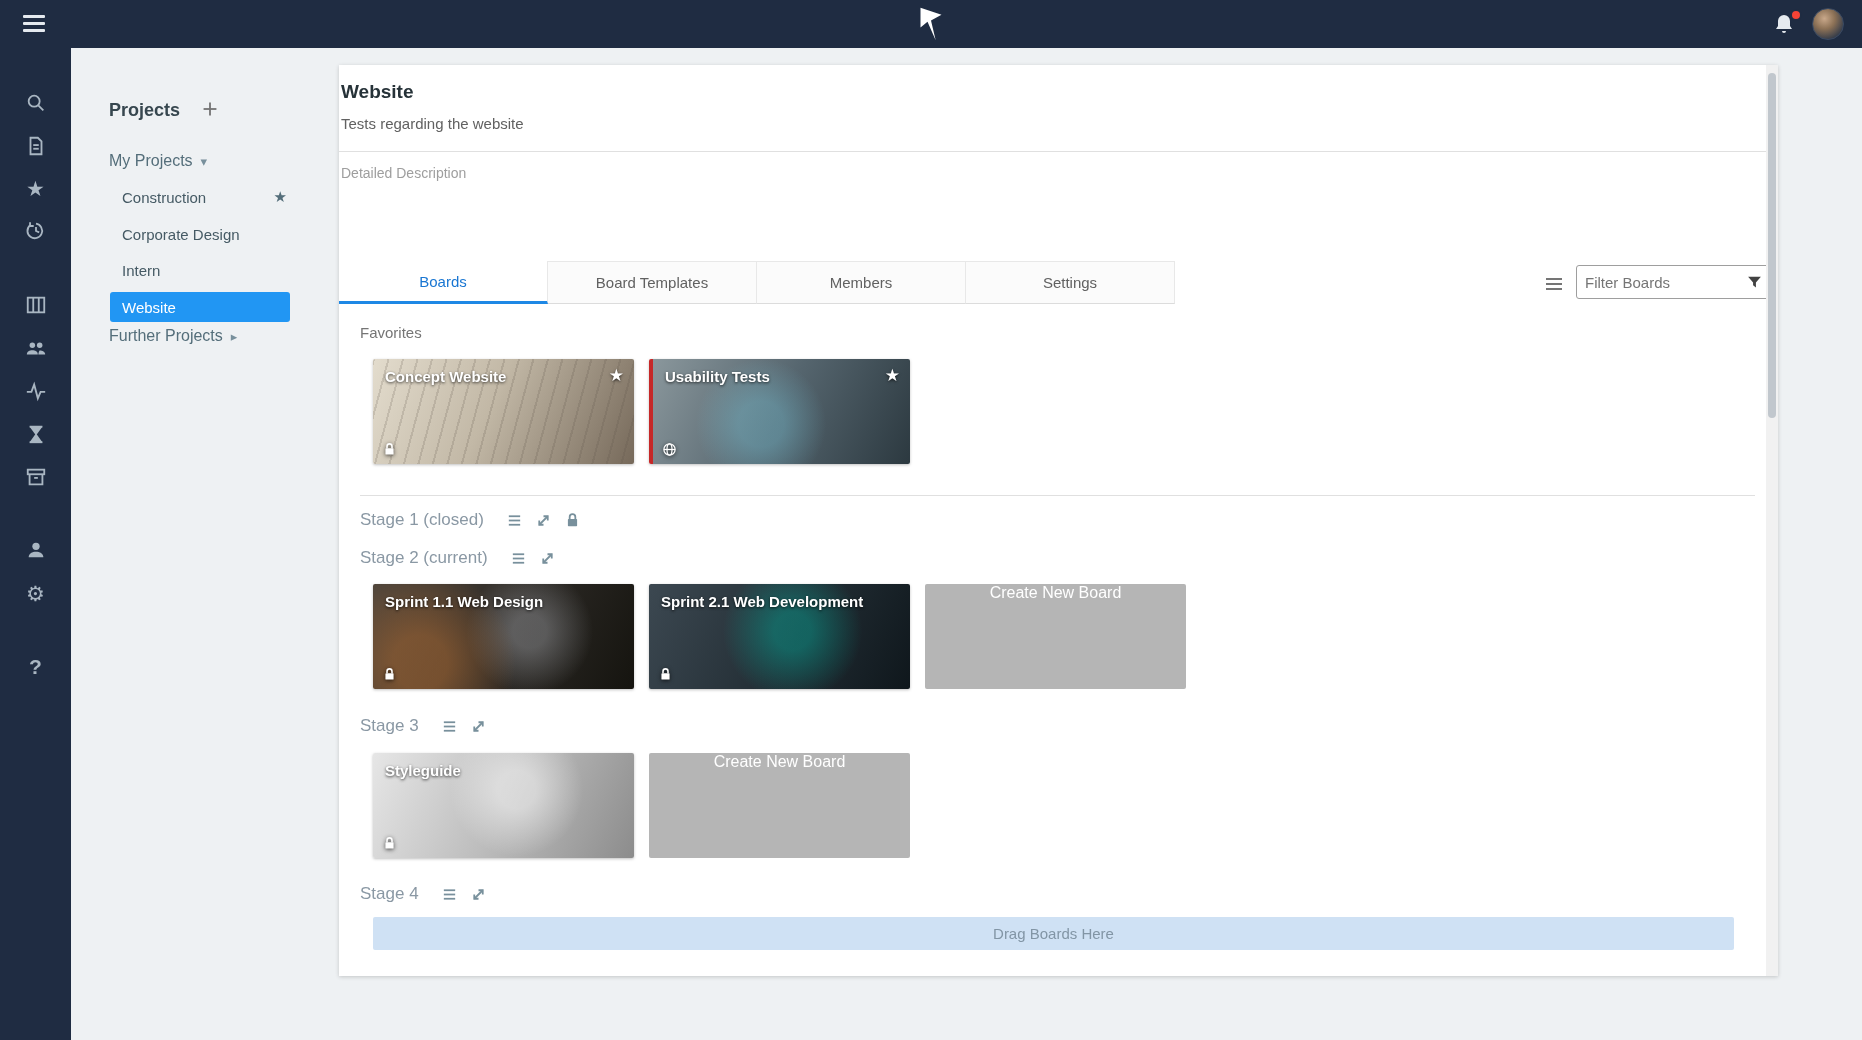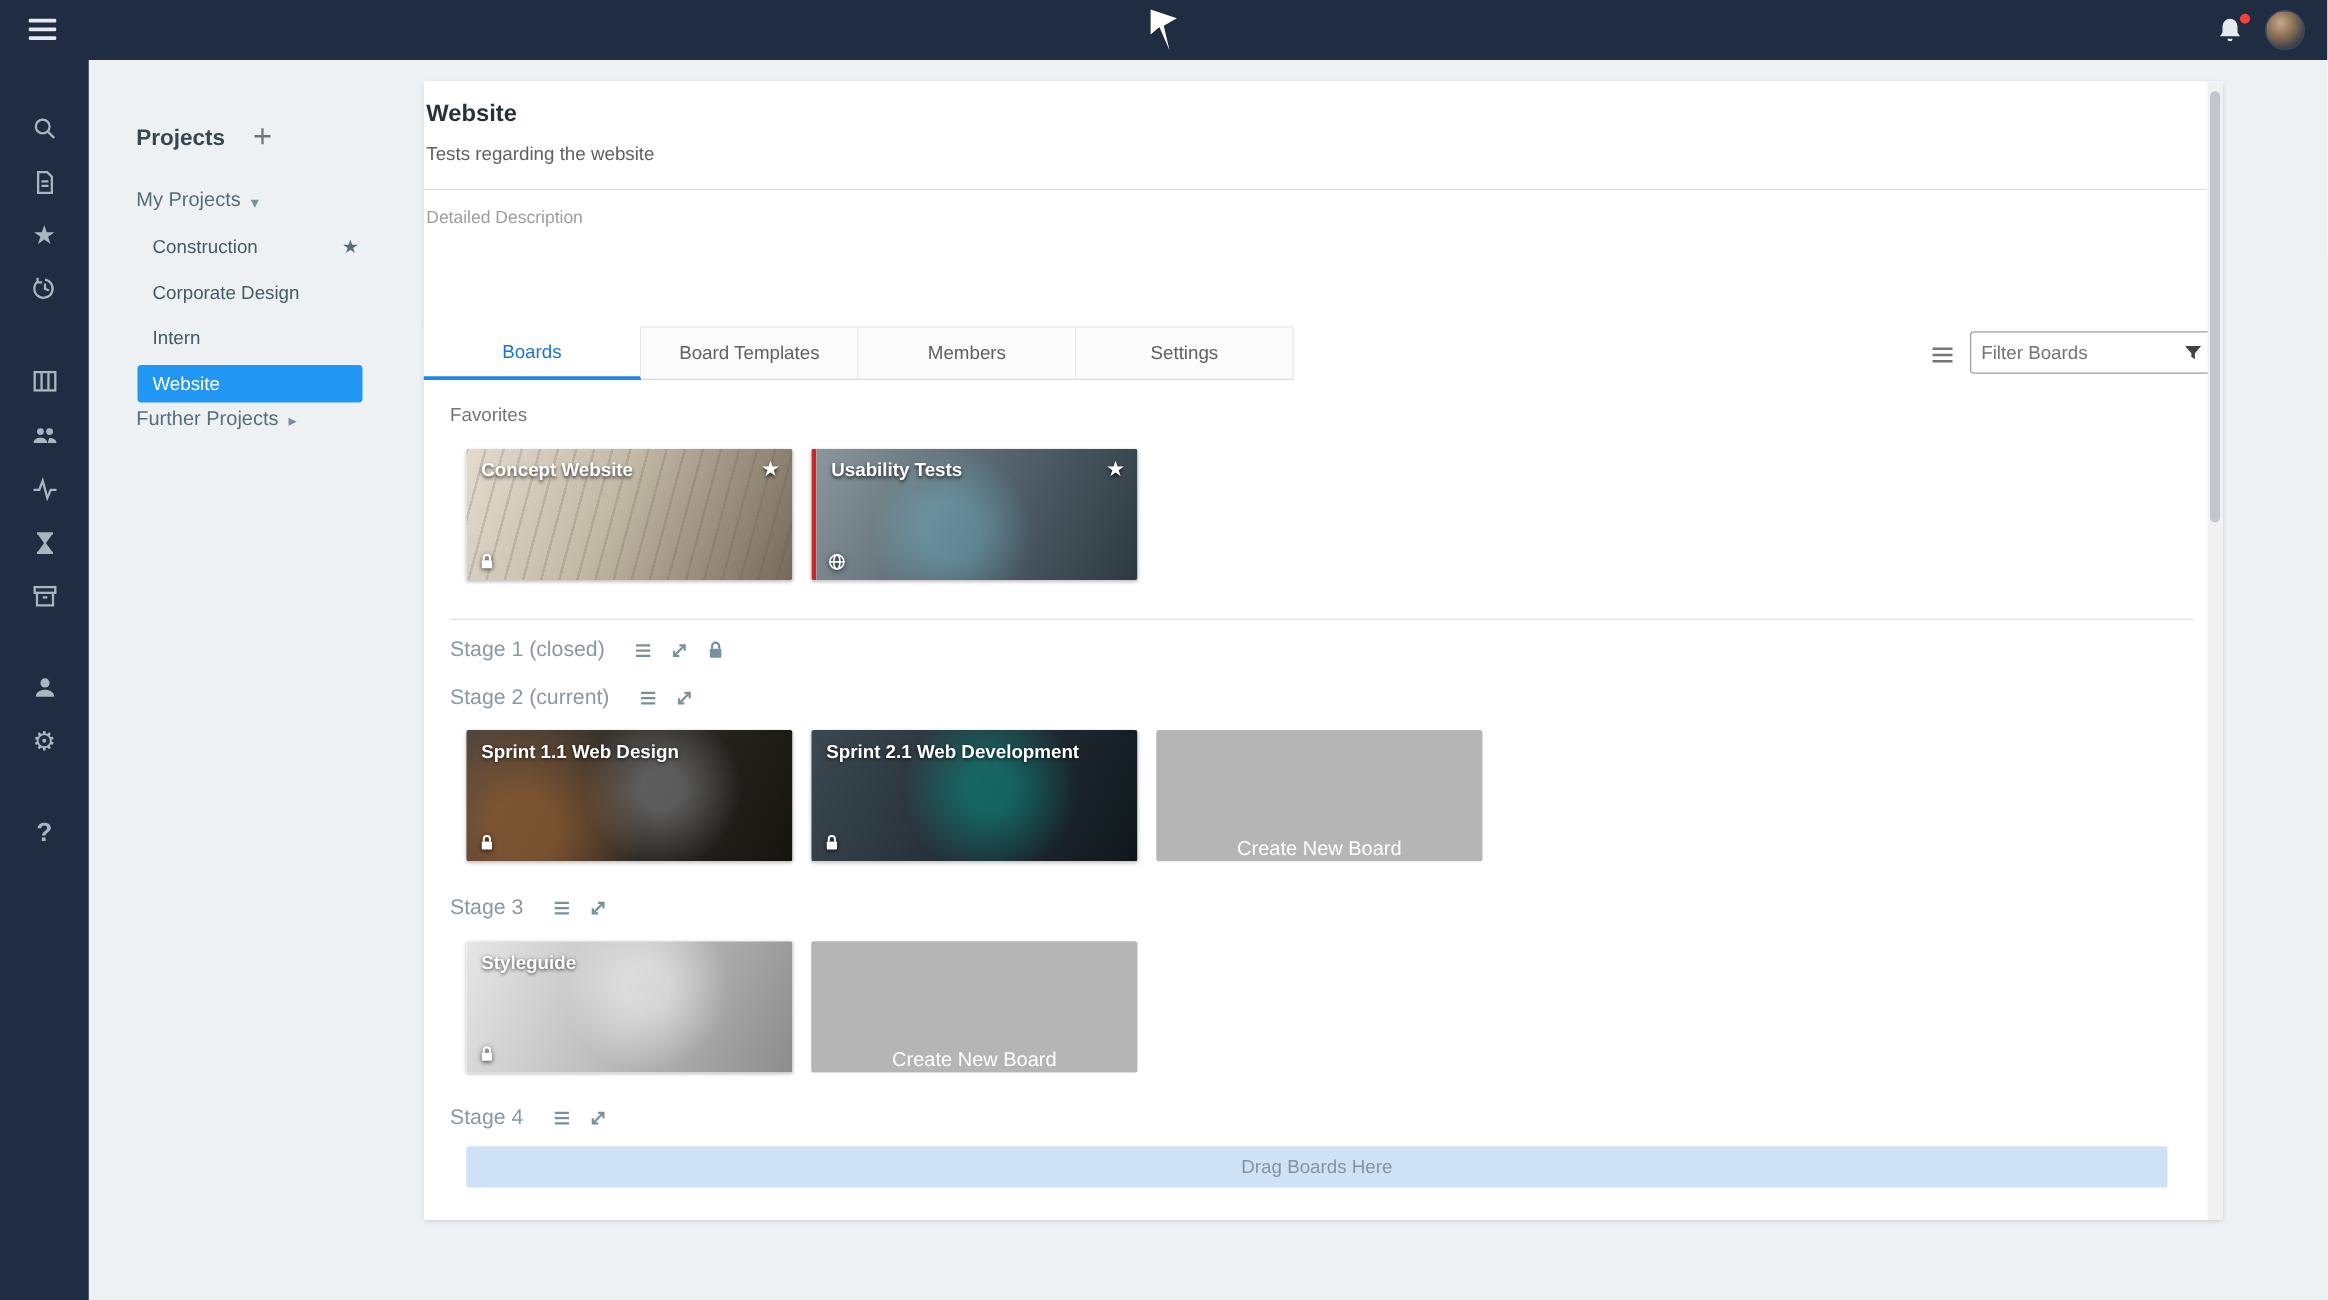--- a/index.html
+++ b/index.html
@@ -46,21 +46,21 @@
   .main-card { position:absolute; left:339px; top:65px; width:1439px; height:911px; background:#ffffff;
                box-shadow:0 1px 4px rgba(0,0,0,.18); }
   .mc-title { position:absolute; left:2px; top:16px; font-size:19px; font-weight:700; color:#263238; }
   .mc-subtitle { position:absolute; left:2px; top:50px; font-size:15px; color:#616161; }
   .mc-div1 { position:absolute; left:0; top:86px; width:1427px; border-top:1px solid #e0e0e0; }
   .mc-desc-label { position:absolute; left:2px; top:100px; font-size:14px; color:#9e9e9e; }
   .mc-desc { position:absolute; left:2px; top:128px; font-size:15px; color:#212121; }
 
   
   .tabrow { position:absolute; left:0; top:196px; height:43px; display:flex; }
-  .tab { width:174px; height:43px; display:flex; align-items:center; justify-content:center; font-size:15px;
+  .tab { width:209px; height:43px; display:flex; align-items:center; justify-content:center; font-size:15px;
          color:#616161; background:#fbfbfb; border:1px solid #e8e8e8; border-left:none; border-bottom:1px solid #dcdcdc;
          cursor:pointer; }
   .tab.active { background:#ffffff; color:#1976d2; border-top:none; border-right:1px solid #e8e8e8;
                 border-bottom:3px solid #1e88e5; font-weight:500; }
   .toolbar-list { position:absolute; left:1203px; top:207px; width:24px; height:24px; color:#757575; cursor:pointer; }
   .filter-wrap { position:absolute; left:1237px; top:200px; width:196px; height:34px; border:1px solid #9e9e9e;
                  border-radius:3px; display:flex; align-items:center; padding:0 8px; background:#fff; }
   .filter-wrap input { flex:1; border:none; outline:none; font-size:15px; color:#424242; min-width:0;
                        font-family:"Liberation Sans", sans-serif; }
   .filter-wrap input::placeholder { color:#757575; }
@@ -101,21 +101,21 @@
       linear-gradient(115deg,#3c4851 0%,#222d34 55%,#0f171c 100%); }
   .photo-styleguide { background:
       radial-gradient(circle at 55% 35%, rgba(255,255,255,.45) 0 12%, transparent 42%),
       linear-gradient(115deg,#e6e6e6 0%,#bcbcbc 50%,#8c8c8c 100%); }
 
   .fav-1{top:294px;left:34px}.fav-2{top:294px;left:310px}
   .s2-1{top:519px;left:34px}.s2-2{top:519px;left:310px}
   .s3-1{top:688px;left:34px}
 
   .create-board { position:absolute; width:261px; height:105px; background:#b5b5b5; border-radius:2px;
-                  display:flex; align-items:flex-end; justify-content:center; font-size:16px; color:#ffffff; cursor:pointer; }
+                  display:flex; align-items:flex-start; justify-content:center; font-size:16px; color:#ffffff; cursor:pointer; }
   .cb-s2{top:519px;left:586px}.cb-s3{top:688px;left:310px}
 
   .drop-zone { position:absolute; top:852px; left:34px; width:1361px; height:33px; background:#cfe1f4; border-radius:2px;
                display:flex; align-items:center; justify-content:center; font-size:15px; color:#8295a5; }
 
   
   .scroll-track { position:absolute; right:0; top:0; width:12px; height:911px; background:#f1f1f1; cursor:pointer; }
   .scroll-thumb { position:absolute; left:2px; top:8px; width:8px; height:345px; background:#c1c7cd; border-radius:4px; cursor:grab; }
 
   svg { display:block; }

